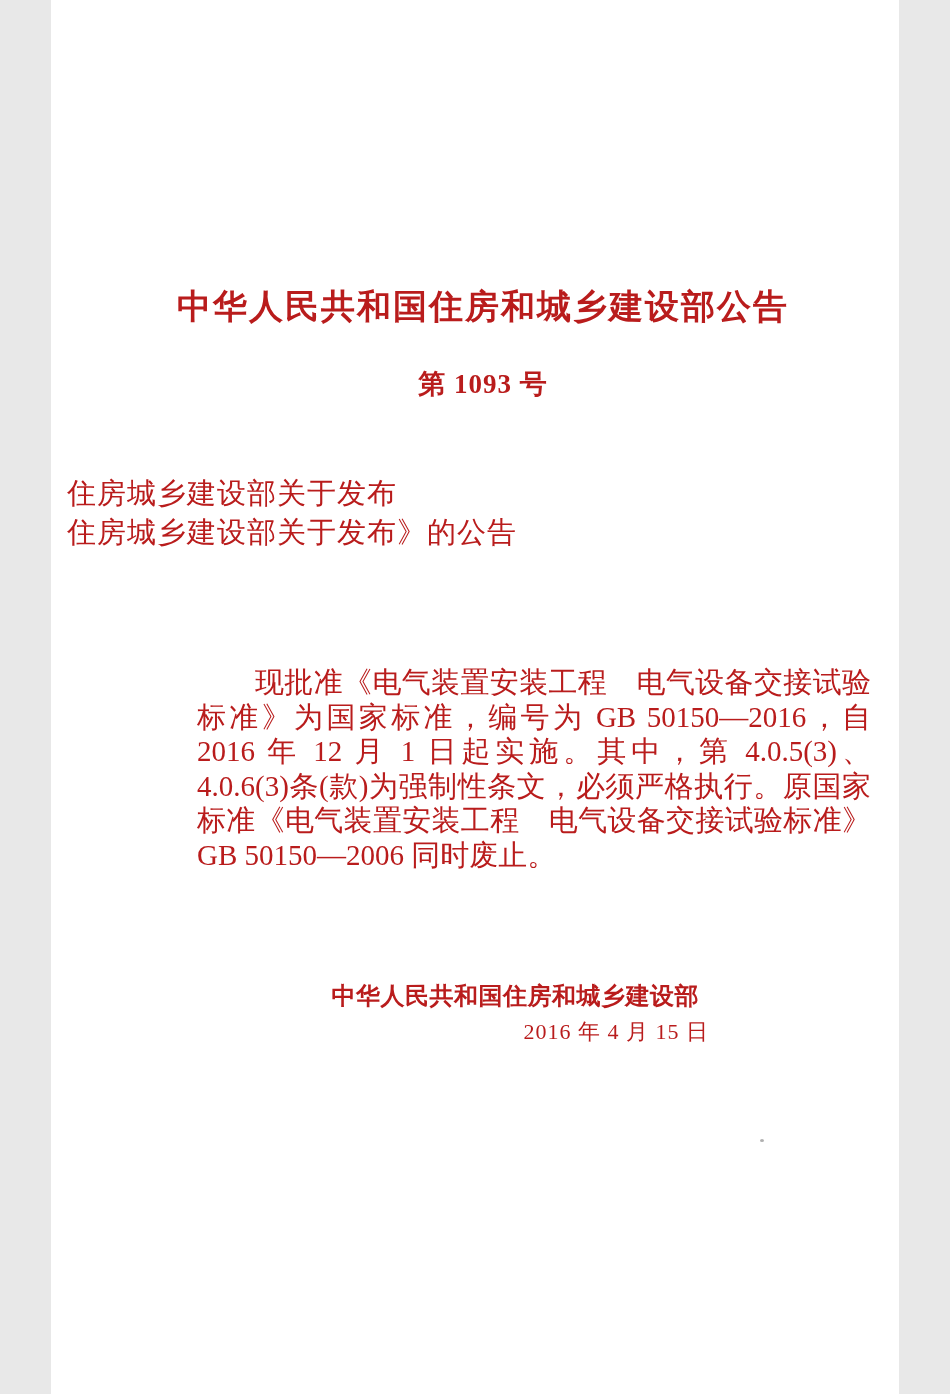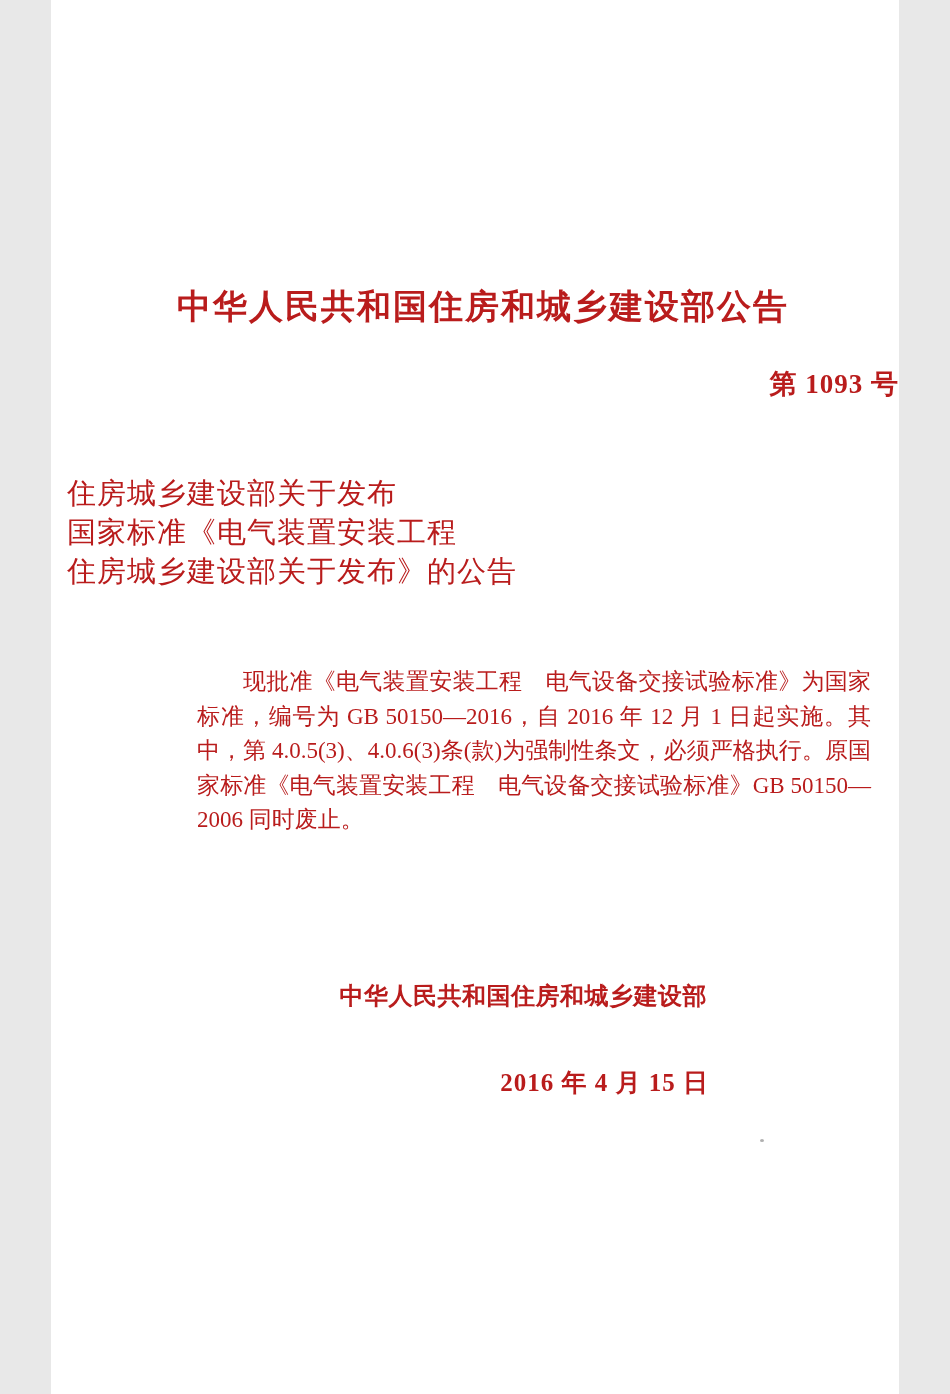--- a/index.html
+++ b/index.html
@@ -25,21 +25,21 @@
     font-size: 34px;
     line-height: 1.2;
     letter-spacing: 2px;
     white-space: nowrap;
   }
   .issue-no {
     position: absolute;
     top: 368px;
     left: 16px;
     right: 0;
-    text-align: right;
+    text-align: center;
     font-family: "Liberation Serif", "DejaVu Serif", serif;
     font-weight: bold;
     font-size: 27px;
     line-height: 1.2;
     letter-spacing: 1px;
     white-space: nowrap;
   }
   .subtitle {
     position: absolute;
     top: 474px;
@@ -50,47 +50,47 @@
     line-height: 39px;
     letter-spacing: 1px;
   }
   .subtitle .subtitle-line { white-space: nowrap; }
   .body-text {
     position: absolute;
     top: 665px;
     left: 146px;
     width: 674px;
     font-family: "Liberation Serif", "DejaVu Serif", serif;
-    font-size: 23px;
+    font-size: 29px;
     line-height: 34.5px;
     text-align: justify;
     text-justify: inter-ideograph;
   }
   .body-text p {
     text-indent: 2em;
     margin: 0;
   }
   .signature {
     position: absolute;
     top: 982px;
-    right: 192px;
+    right: 200px;
     font-family: "Liberation Sans", "DejaVu Sans", sans-serif;
     font-weight: bold;
     font-size: 24px;
     line-height: 1.2;
     letter-spacing: 0.5px;
     white-space: nowrap;
   }
   .sign-date {
     position: absolute;
-    top: 1068px;
+    top: 1019px;
     right: 190px;
     font-family: "Liberation Serif", "DejaVu Serif", serif;
-    font-weight: bold;
-    font-size: 25px;
+    font-weight: normal;
+    font-size: 22px;
     line-height: 1.2;
     letter-spacing: 1px;
     white-space: nowrap;
   }
   .speck {
     position: absolute;
     top: 1139px;
     left: 709px;
     width: 4px;
     height: 3px;
@@ -102,21 +102,20 @@
 <body>
 
 <div class="page">
 
   <div class="doc-title">中华人民共和国住房和城乡建设部公告</div>
 
   <div class="issue-no">第 1093 号</div>
 
   <div class="subtitle">
     <div class="subtitle-line">住房城乡建设部关于发布</div>
-    <div class="subtitle-line">国家标准《电气装置安装工程</div>
     <div class="subtitle-line">住房城乡建设部关于发布》的公告</div>
   </div>
 
   <div class="body-text">
     <p>现批准《电气装置安装工程　电气设备交接试验标准》为国家标准，编号为 GB 50150—2016，自 2016 年 12 月 1 日起实施。其中，第 4.0.5(3)、4.0.6(3)条(款)为强制性条文，必须严格执行。原国家标准《电气装置安装工程　电气设备交接试验标准》GB 50150—2006 同时废止。</p>
   </div>
 
   <div class="signature">中华人民共和国住房和城乡建设部</div>
 
   <div class="sign-date">2016 年 4 月 15 日</div>

